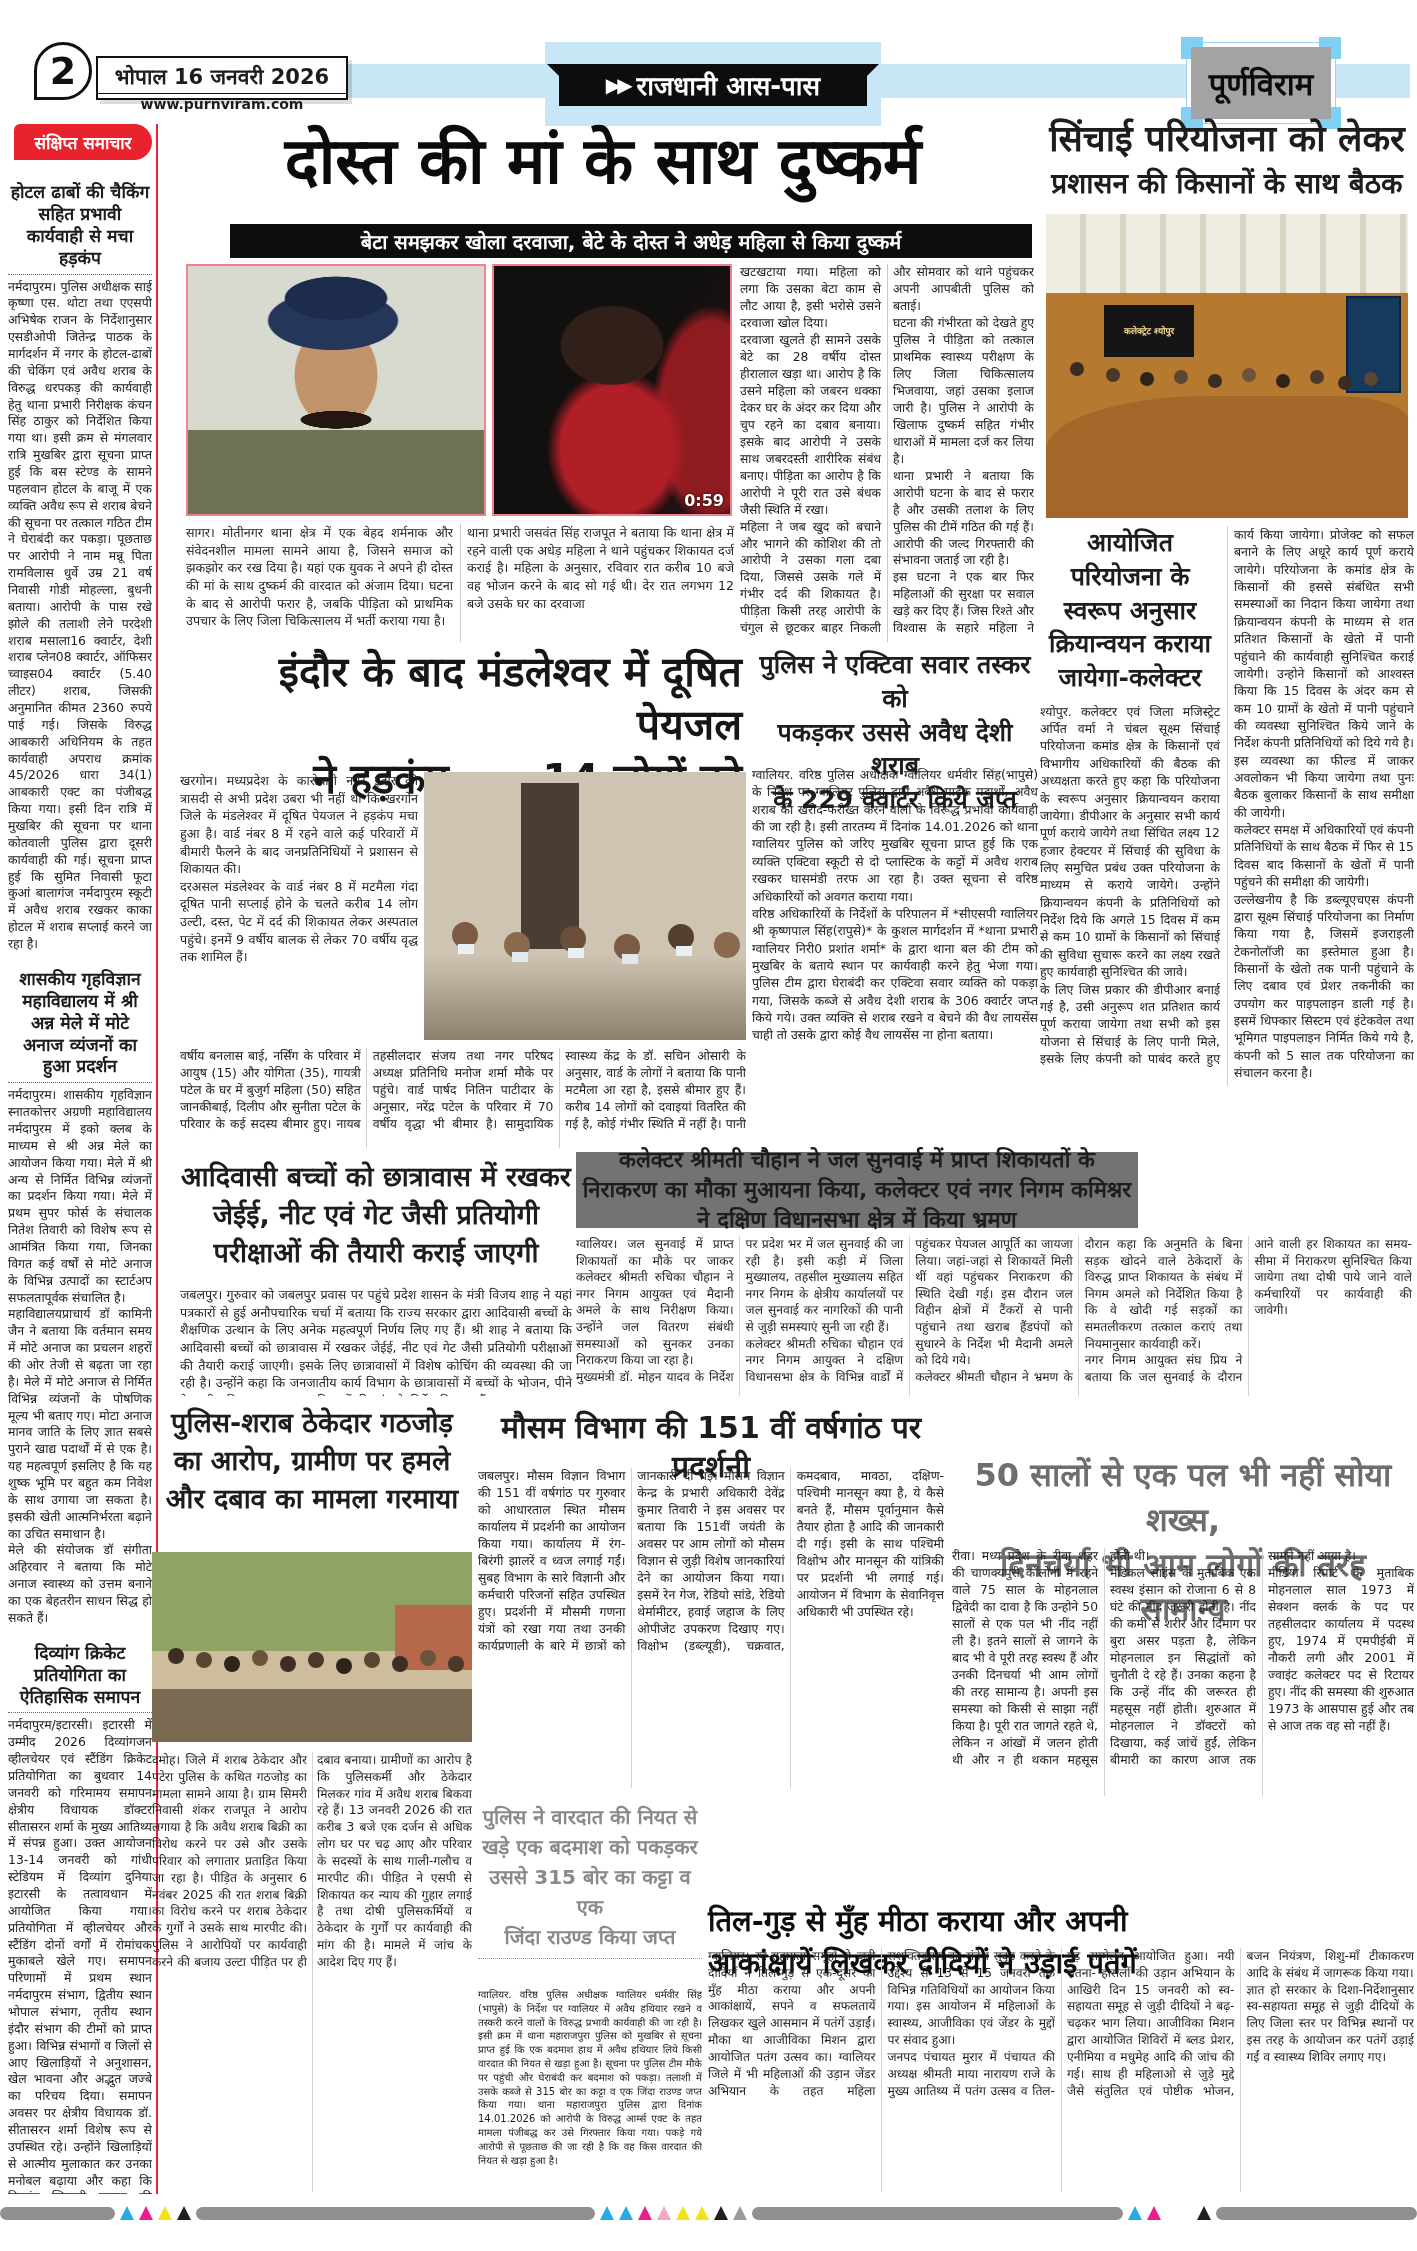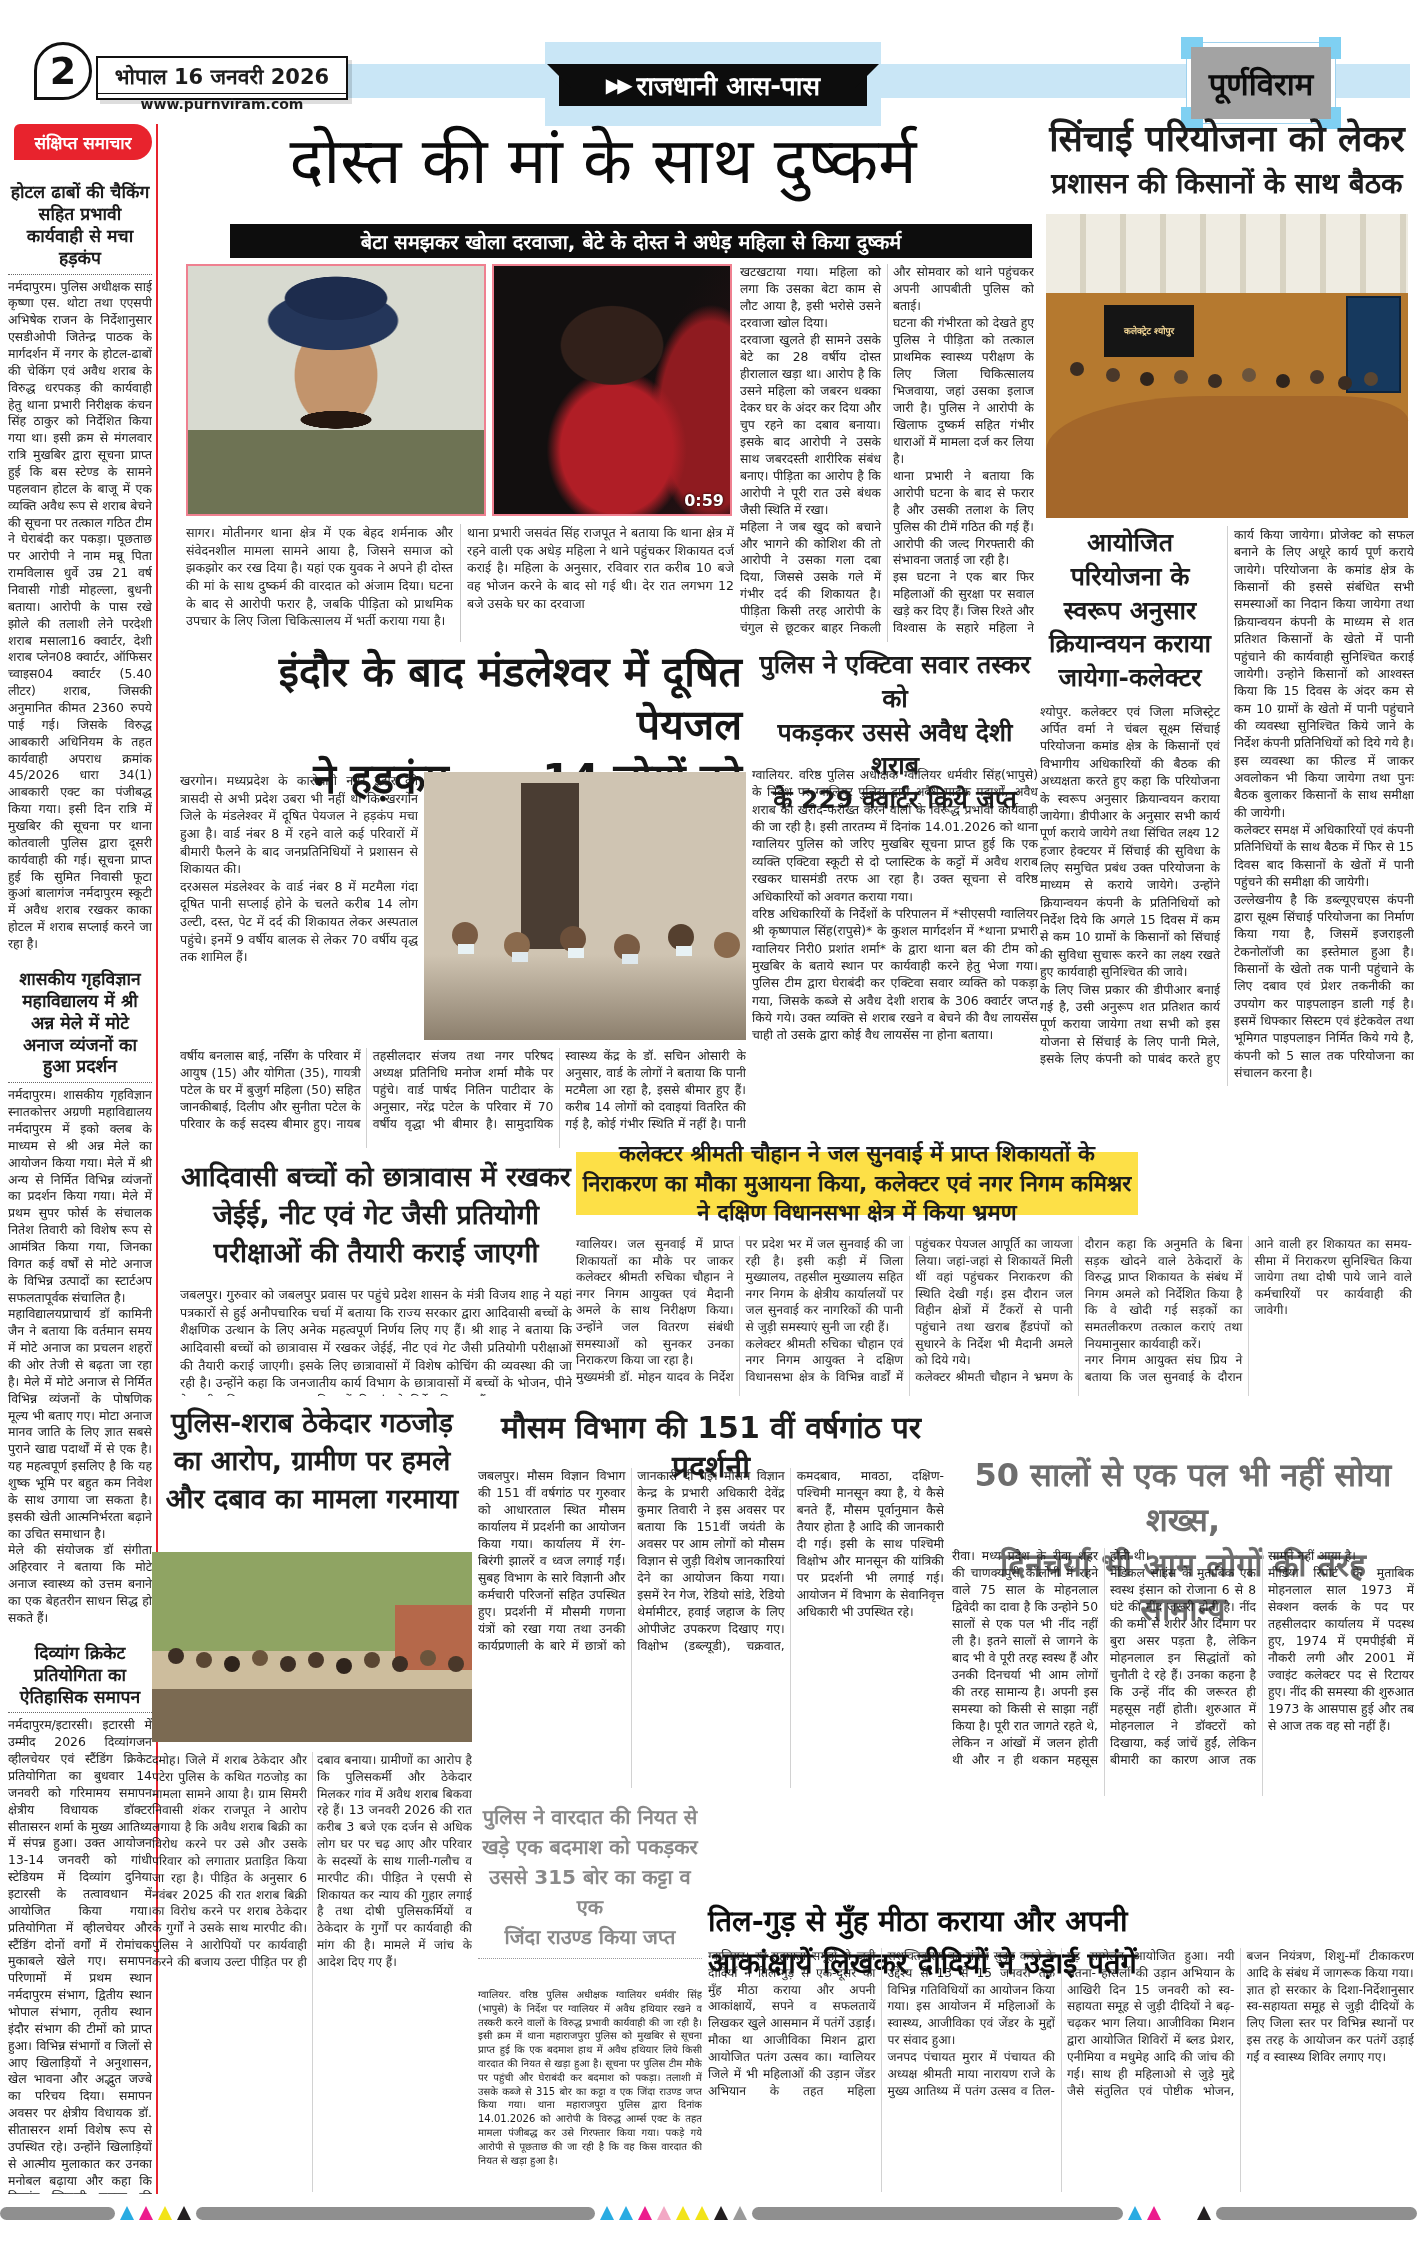--- a/index.html
+++ b/index.html
@@ -37,21 +37,21 @@
   
   .brief-tab{left:14px;top:124px;width:138px;height:36px;background:var(--red);color:#fff;
     font-size:17px;font-weight:bold;display:flex;align-items:center;justify-content:center;
     border-radius:6px 18px 18px 0;}
   .vrule{left:156px;top:124px;width:2px;height:2070px;background:var(--red);}
   .briefs{left:8px;top:166px;width:144px;height:2028px;font-size:12.4px;line-height:1.36;}
   .brief-title{font-size:17.5px;font-weight:bold;text-align:center;line-height:1.25;margin:16px 0 4px;}
   .brief-rule{border-top:1px dotted #666;margin:4px 0;}
 
   
-  .main-headline{left:172px;top:118px;width:862px;height:96px;font-size:64px;font-weight:normal;
+  .main-headline{left:172px;top:118px;width:862px;height:96px;font-size:64px;font-weight:bold;
     color:#0b0b0b;text-align:center;line-height:1.35;}
   .main-subbar{left:230px;top:224px;width:802px;height:34px;background:#0d0d0d;color:#fff;
     font-size:20px;font-weight:bold;display:flex;align-items:center;justify-content:center;}
   .photo{border:2px solid #ef8090;}
   .ph-officer{left:186px;top:264px;width:300px;height:252px;
     background:
       radial-gradient(36px 9px at 50% 62%, #241710 97%, transparent),
       radial-gradient(52px 22px at 50% 13%, #1d2c4d 97%, transparent),
       radial-gradient(66px 30px at 49% 22%, #24365a 97%, transparent),
       radial-gradient(42px 52px at 50% 44%, #c2946c 97%, transparent),
@@ -96,21 +96,21 @@
 
   
   .liq-h{left:752px;top:648px;width:286px;font-size:25px;font-weight:bold;text-align:center;line-height:1.35;}
   .liq-b{left:752px;top:766px;width:286px;height:320px;font-size:12.4px;line-height:1.4;}
 
   
   .adi-h{left:180px;top:1158px;width:392px;font-size:27px;font-weight:bold;text-align:center;line-height:1.4;}
   .adi-b{left:180px;top:1286px;width:392px;height:110px;font-size:12.6px;line-height:1.4;}
 
   
-  .chau-h{left:576px;top:1152px;width:562px;height:63px;background:#fde047;font-size:22px;font-weight:bold;
+  .chau-h{left:576px;top:1152px;width:562px;height:76px;background:#737373;font-size:22px;font-weight:bold;
     display:flex;align-items:center;justify-content:center;text-align:center;line-height:1.35;padding:0 6px;}
   .chau-b{left:576px;top:1236px;width:836px;height:160px;column-count:5;column-gap:12px;column-rule:1px solid #d2d2d2;font-size:12.2px;line-height:1.36;}
 
   
   .dam-h{left:152px;top:1404px;width:320px;font-size:27px;font-weight:bold;text-align:center;line-height:1.4;}
   .ph-damoh{left:152px;top:1552px;width:320px;height:190px;position:absolute;
     background:linear-gradient(180deg,#8fa463 0 52%, #cdbd9d 52% 72%, #7b6a52 72% 100%);}
   .dm-bldg{position:absolute;right:0;top:28%;width:24%;height:34%;background:#b5684a;}
   .dm-people{position:absolute;left:16px;top:96px;width:16px;height:16px;border-radius:50%;background:#3c2e24;
     box-shadow:28px 4px 0 #5a4632,56px 8px 0 #2f241c,84px 2px 0 #6b543c,112px 8px 0 #3c2e24,140px 4px 0 #4a382a,

